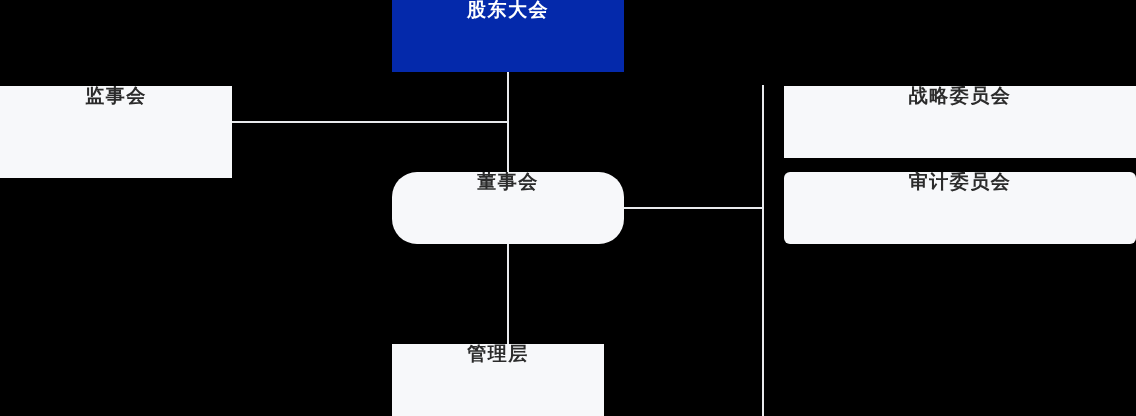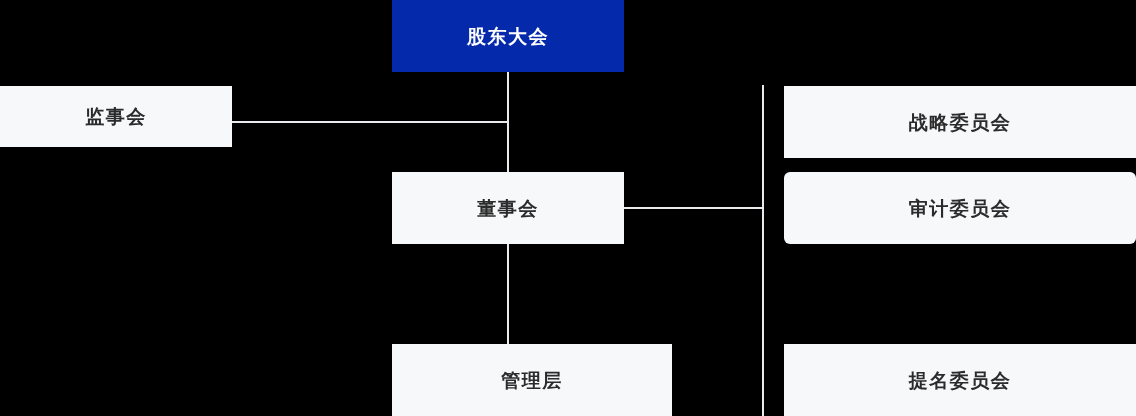--- a/index.html
+++ b/index.html
@@ -17,44 +17,43 @@
     height: 416px;
     background: #000000;
     overflow: hidden;
   }
 
   
   .node {
     position: absolute;
     box-sizing: border-box;
     display: flex;
-    align-items: center;
     justify-content: center;
     background: #f7f8fa;
     color: #2b2b2b;
     font-size: 19px;
     font-weight: 700;
     letter-spacing: 1.5px;
     line-height: 1;
     z-index: 3;
   }
   .node.root {
     background: #0429ab;
     color: #ffffff;
   }
   .node-label {
     display: block;
     white-space: nowrap;
   }
 
   
   .node.root          { left: 392px; top: 0px;   width: 232px; height: 72px; }
-  .node.supervisors   { left: 0px;   top: 86px;  width: 232px; height: 61px; }
-  .node.board         { left: 392px; top: 172px; width: 232px; height: 72px; }
-  .node.management    { left: 392px; top: 344px; width: 280px; height: 72px; }
+  .node.supervisors   { left: 0px;   top: 86px;  width: 232px; height: 92px; }
+  .node.board         { left: 392px; top: 172px; width: 232px; height: 72px; border-radius: 25px; }
+  .node.management    { left: 392px; top: 344px; width: 212px; height: 72px; }
 
   .node.committee     { left: 784px; width: 352px; height: 72px; }
   .node.cmte-strategy { top: 86px;  }
   .node.cmte-audit    { top: 172px; border-radius: 6px; }
   .node.cmte-remun    { top: 258px; }
   .node.cmte-nominate { top: 344px; }
 
   
   .connector {
     position: absolute;
@@ -94,17 +93,14 @@
 
   <div class="node committee cmte-strategy">
     <span class="node-label">战略委员会</span>
   </div>
 
   <div class="node committee cmte-audit">
     <span class="node-label">审计委员会</span>
   </div>
 
 
-  <div class="node committee cmte-nominate">
-    <span class="node-label">提名委员会</span>
-  </div>
 
 </div>
 
 </body></html>

